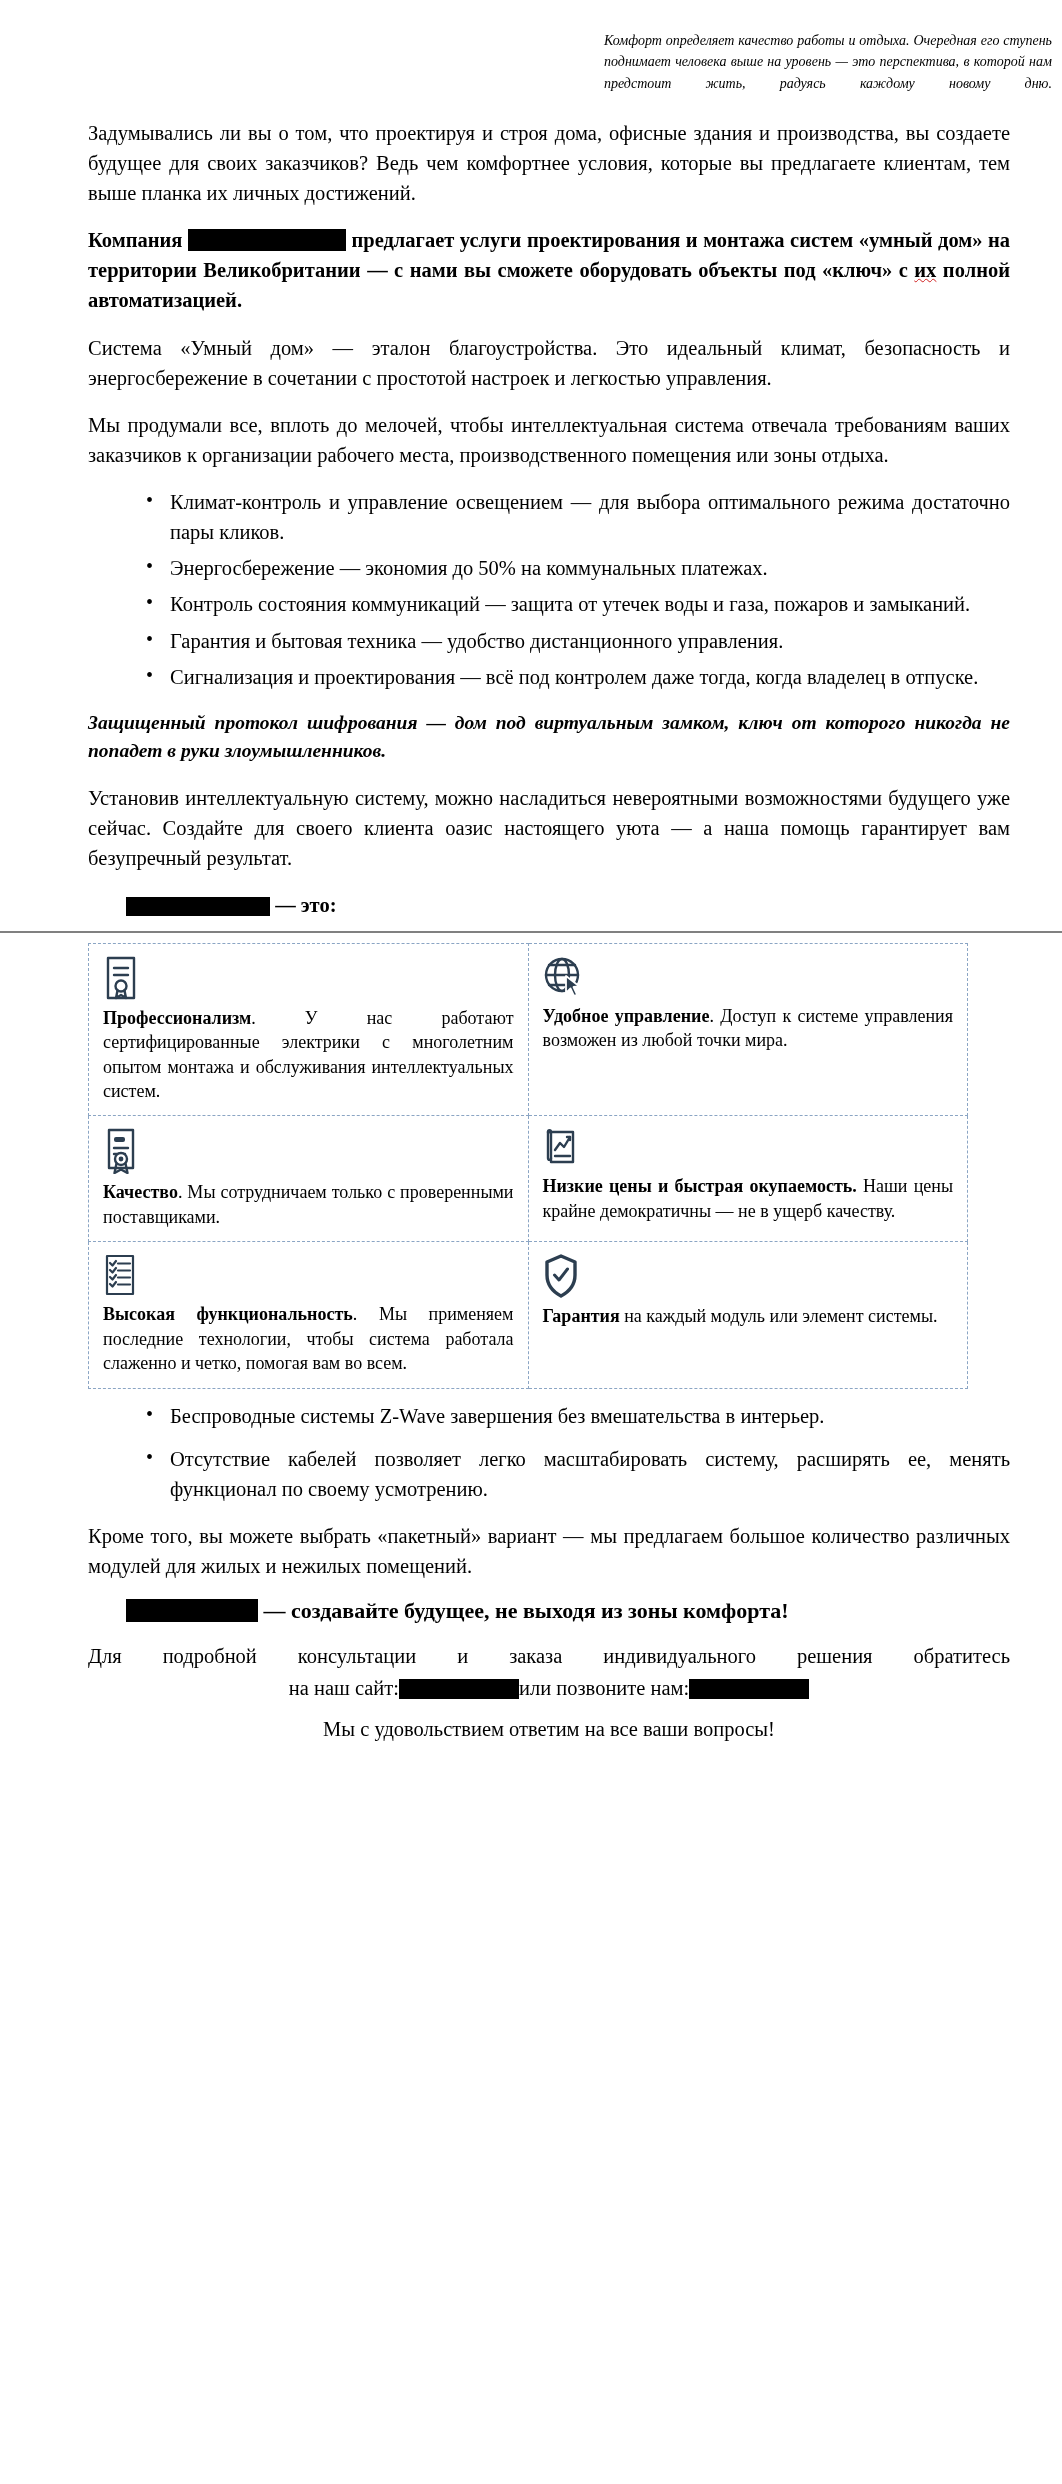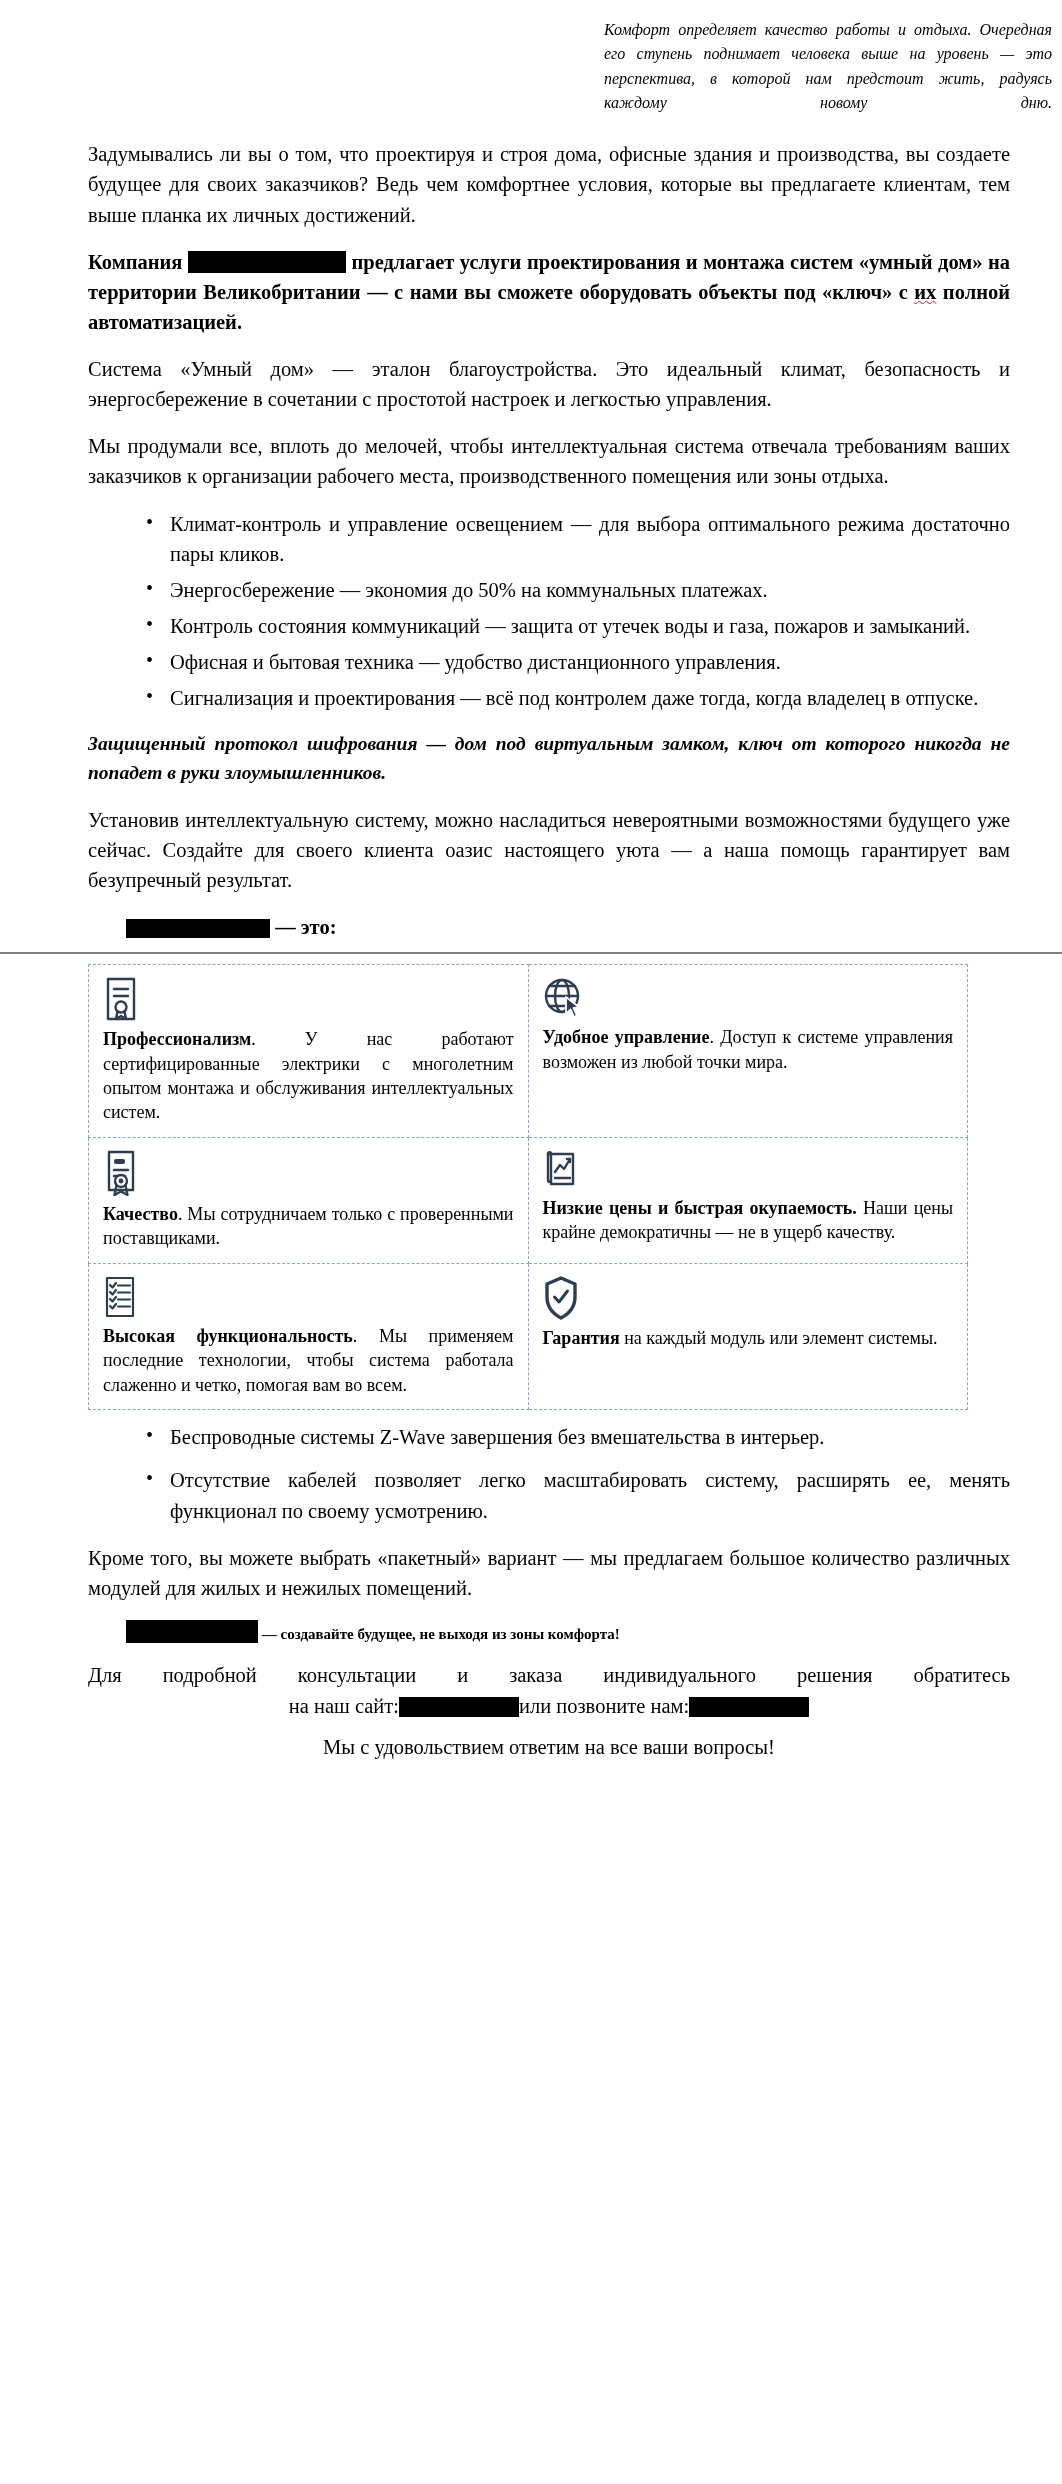--- a/index.html
+++ b/index.html
@@ -20,23 +20,23 @@
   .page {
     position: relative;
     width: 1062px;
     box-sizing: border-box;
   }
 
   
   .epigraph {
     width: 448px;
     margin: 0 0 0 auto;
-    padding: 18px 10px 0 0;
+    padding: 30px 10px 0 0;
     font-style: italic;
-    font-size: 16px;
+    font-size: 14px;
     line-height: 1.52;
     text-align: justify;
     text-align-last: justify;
   }
 
   .body-wrap {
     padding: 0 52px 0 88px;
   }
 
   p.para {
@@ -133,21 +133,21 @@
   }
   .cell-icon {
     display: block;
     margin: 2px 0 6px 0;
     line-height: 0;
   }
   .cell-icon svg { display: block; }
   .cell-text b { font-weight: bold; }
   p.slogan {
     font-weight: bold;
-    font-size: 15px;
+    font-size: 22px;
     margin: 0 0 17px 0;
     padding-left: 38px;
     text-align: left;
     text-align-last: left;
   }
   p.contact {
     margin: 0 0 14px 0;
     font-size: 20.5px;
     line-height: 1.52;
     text-align: center;
@@ -181,21 +181,21 @@
     </p>
 
     <p class="para">Система «Умный дом» — эталон благоустройства. Это идеальный климат, безопасность и энергосбережение в сочетании с простотой настроек и легкостью управления.</p>
 
     <p class="para">Мы продумали все, вплоть до мелочей, чтобы интеллектуальная система отвечала требованиям ваших заказчиков к организации рабочего места, производственного помещения или зоны отдыха.</p>
 
     <ul class="blist">
       <li>Климат-контроль и управление освещением — для выбора оптимального режима достаточно пары кликов.</li>
       <li>Энергосбережение — экономия до 50% на коммунальных платежах.</li>
       <li>Контроль состояния коммуникаций — защита от утечек воды и газа, пожаров и замыканий.</li>
-      <li>Офисная и бытовая техника — удобство дистанционного управления.</li>
+      <li>Гарантия и бытовая техника — удобство дистанционного управления.</li>
       <li>Сигнализация и проектирования — всё под контролем даже тогда, когда владелец в отпуске.</li>
     </ul>
 
     <p class="para italic-note">Защищенный протокол шифрования — дом под виртуальным замком, ключ от которого никогда не попадет в руки злоумышленников.</p>
 
     <p class="para last-justify">Установив интеллектуальную систему, можно насладиться невероятными возможностями будущего уже сейчас. Создайте для своего клиента оазис настоящего уюта — а наша помощь гарантирует вам безупречный результат.</p>
 
     <p class="para bold" style="padding-left:38px;margin-bottom:10px;">
       <span class="redact r-this"></span>
       <span>— это:</span>

